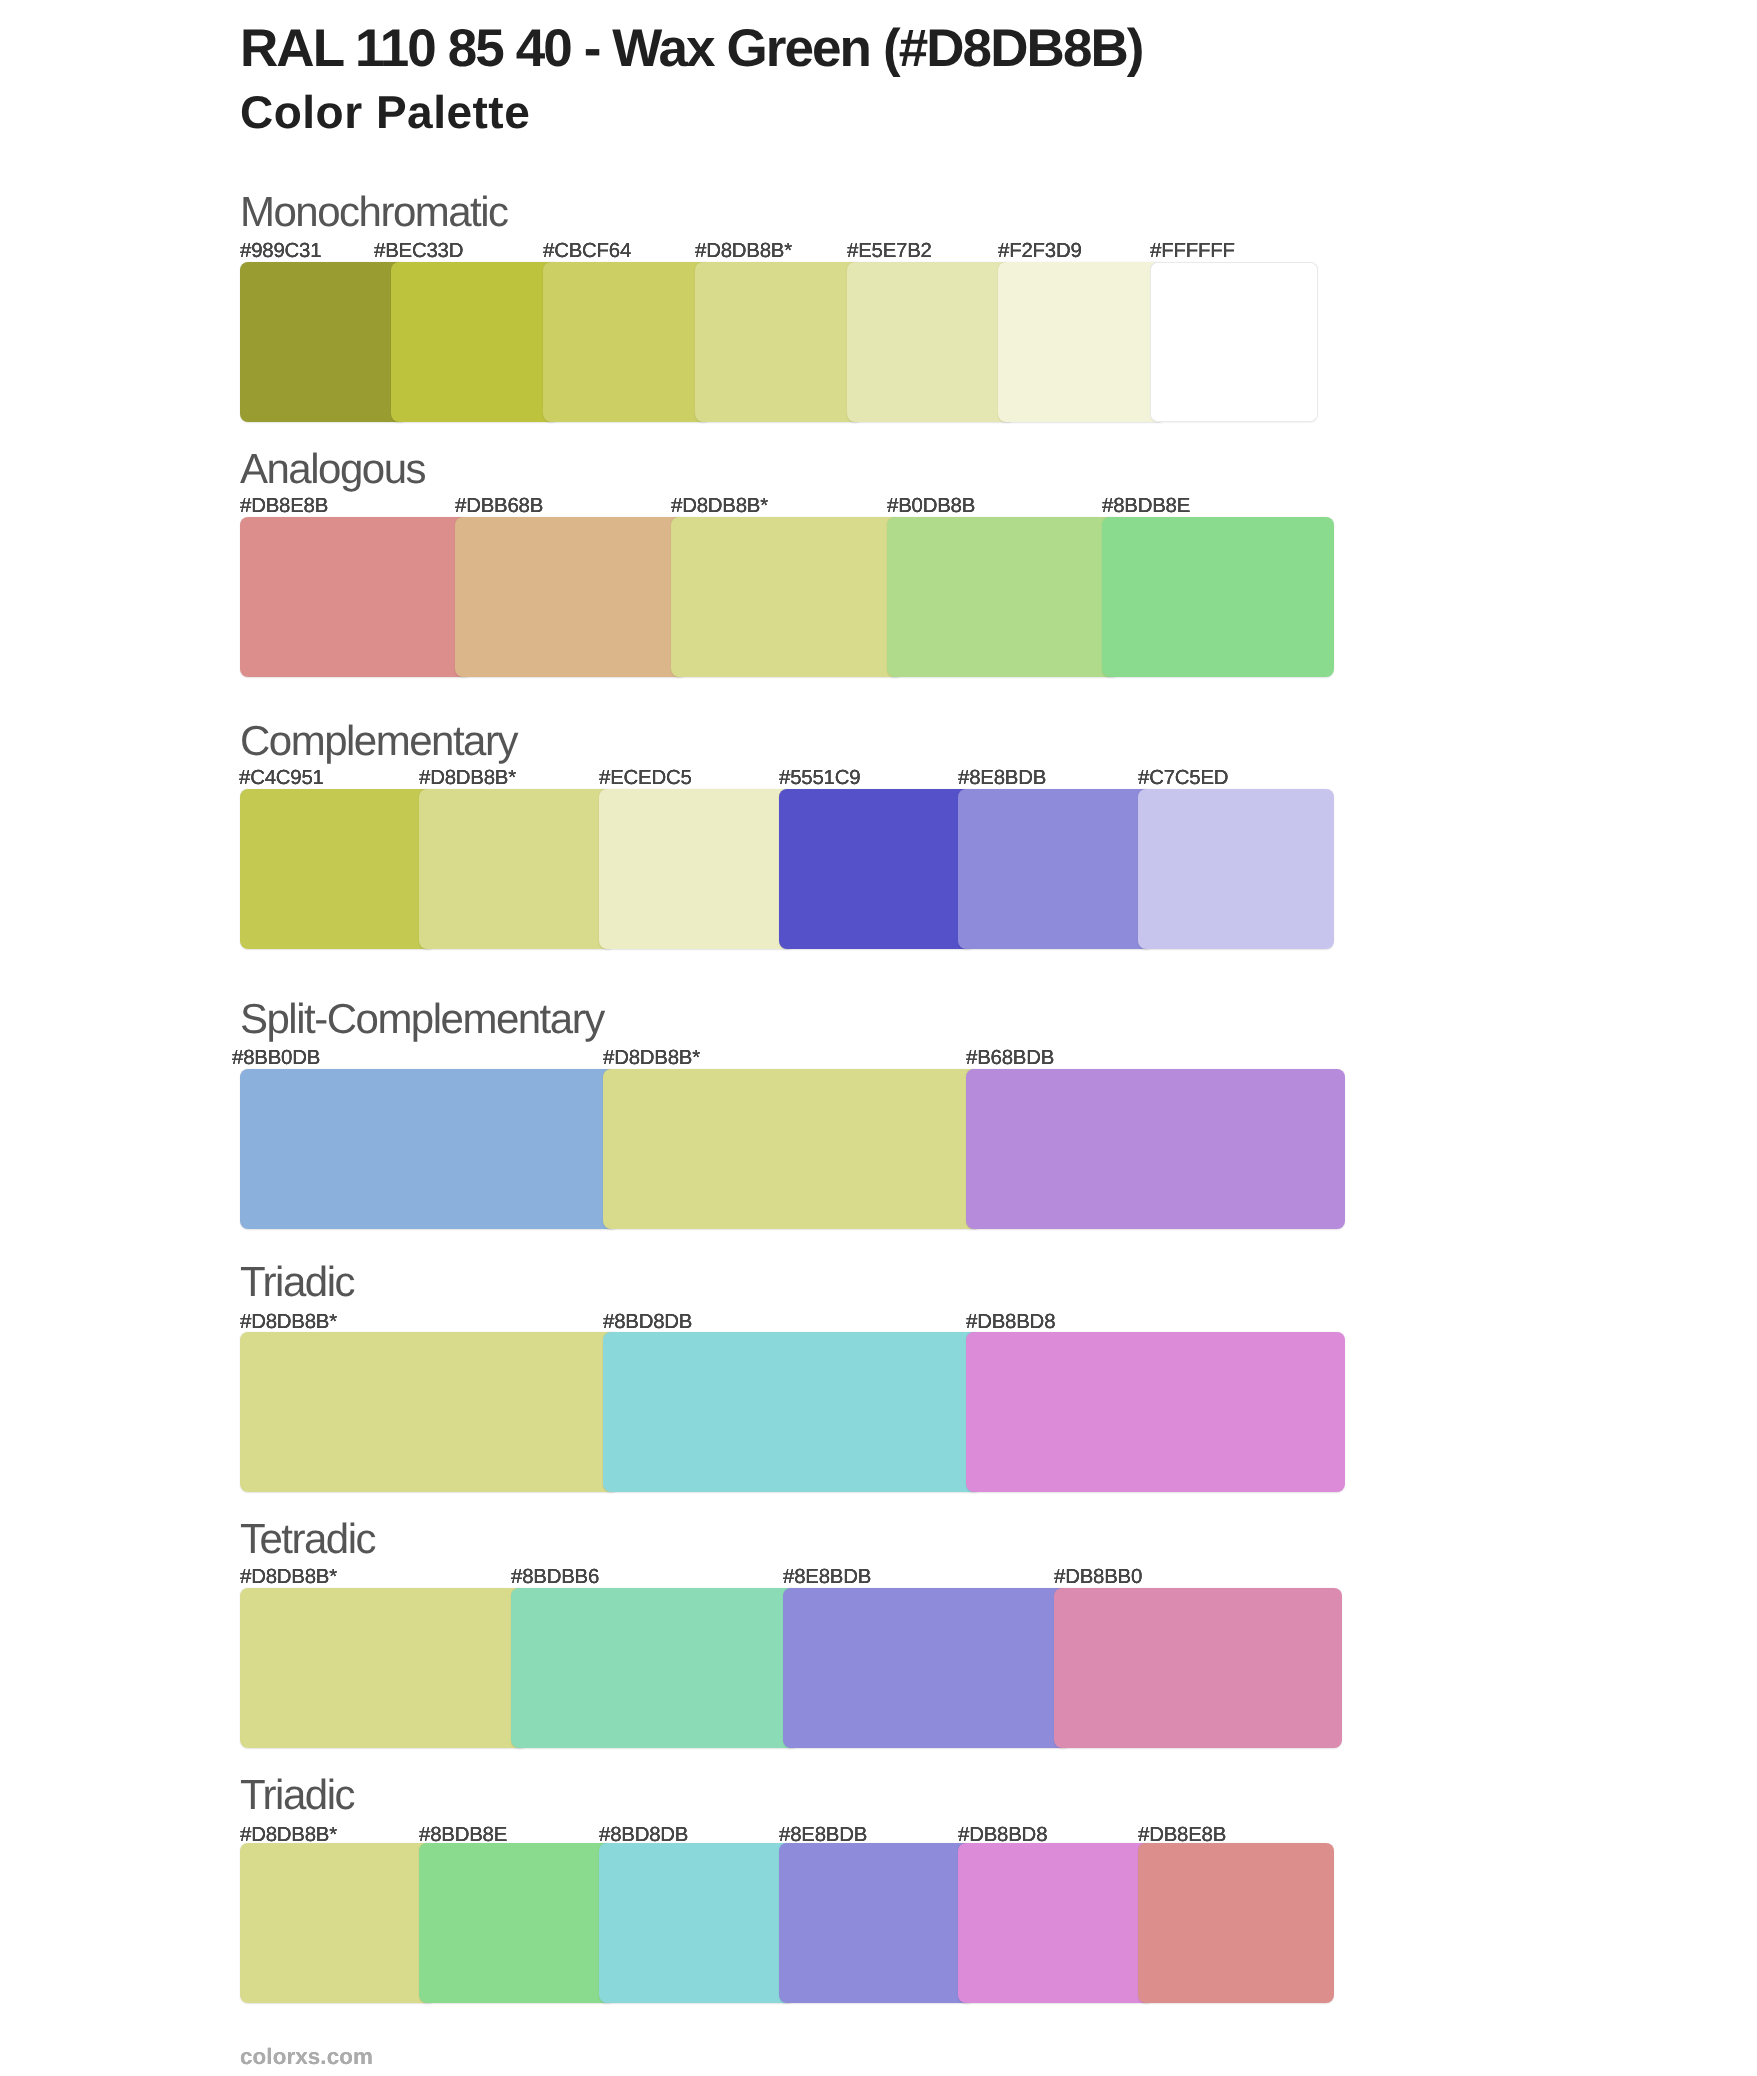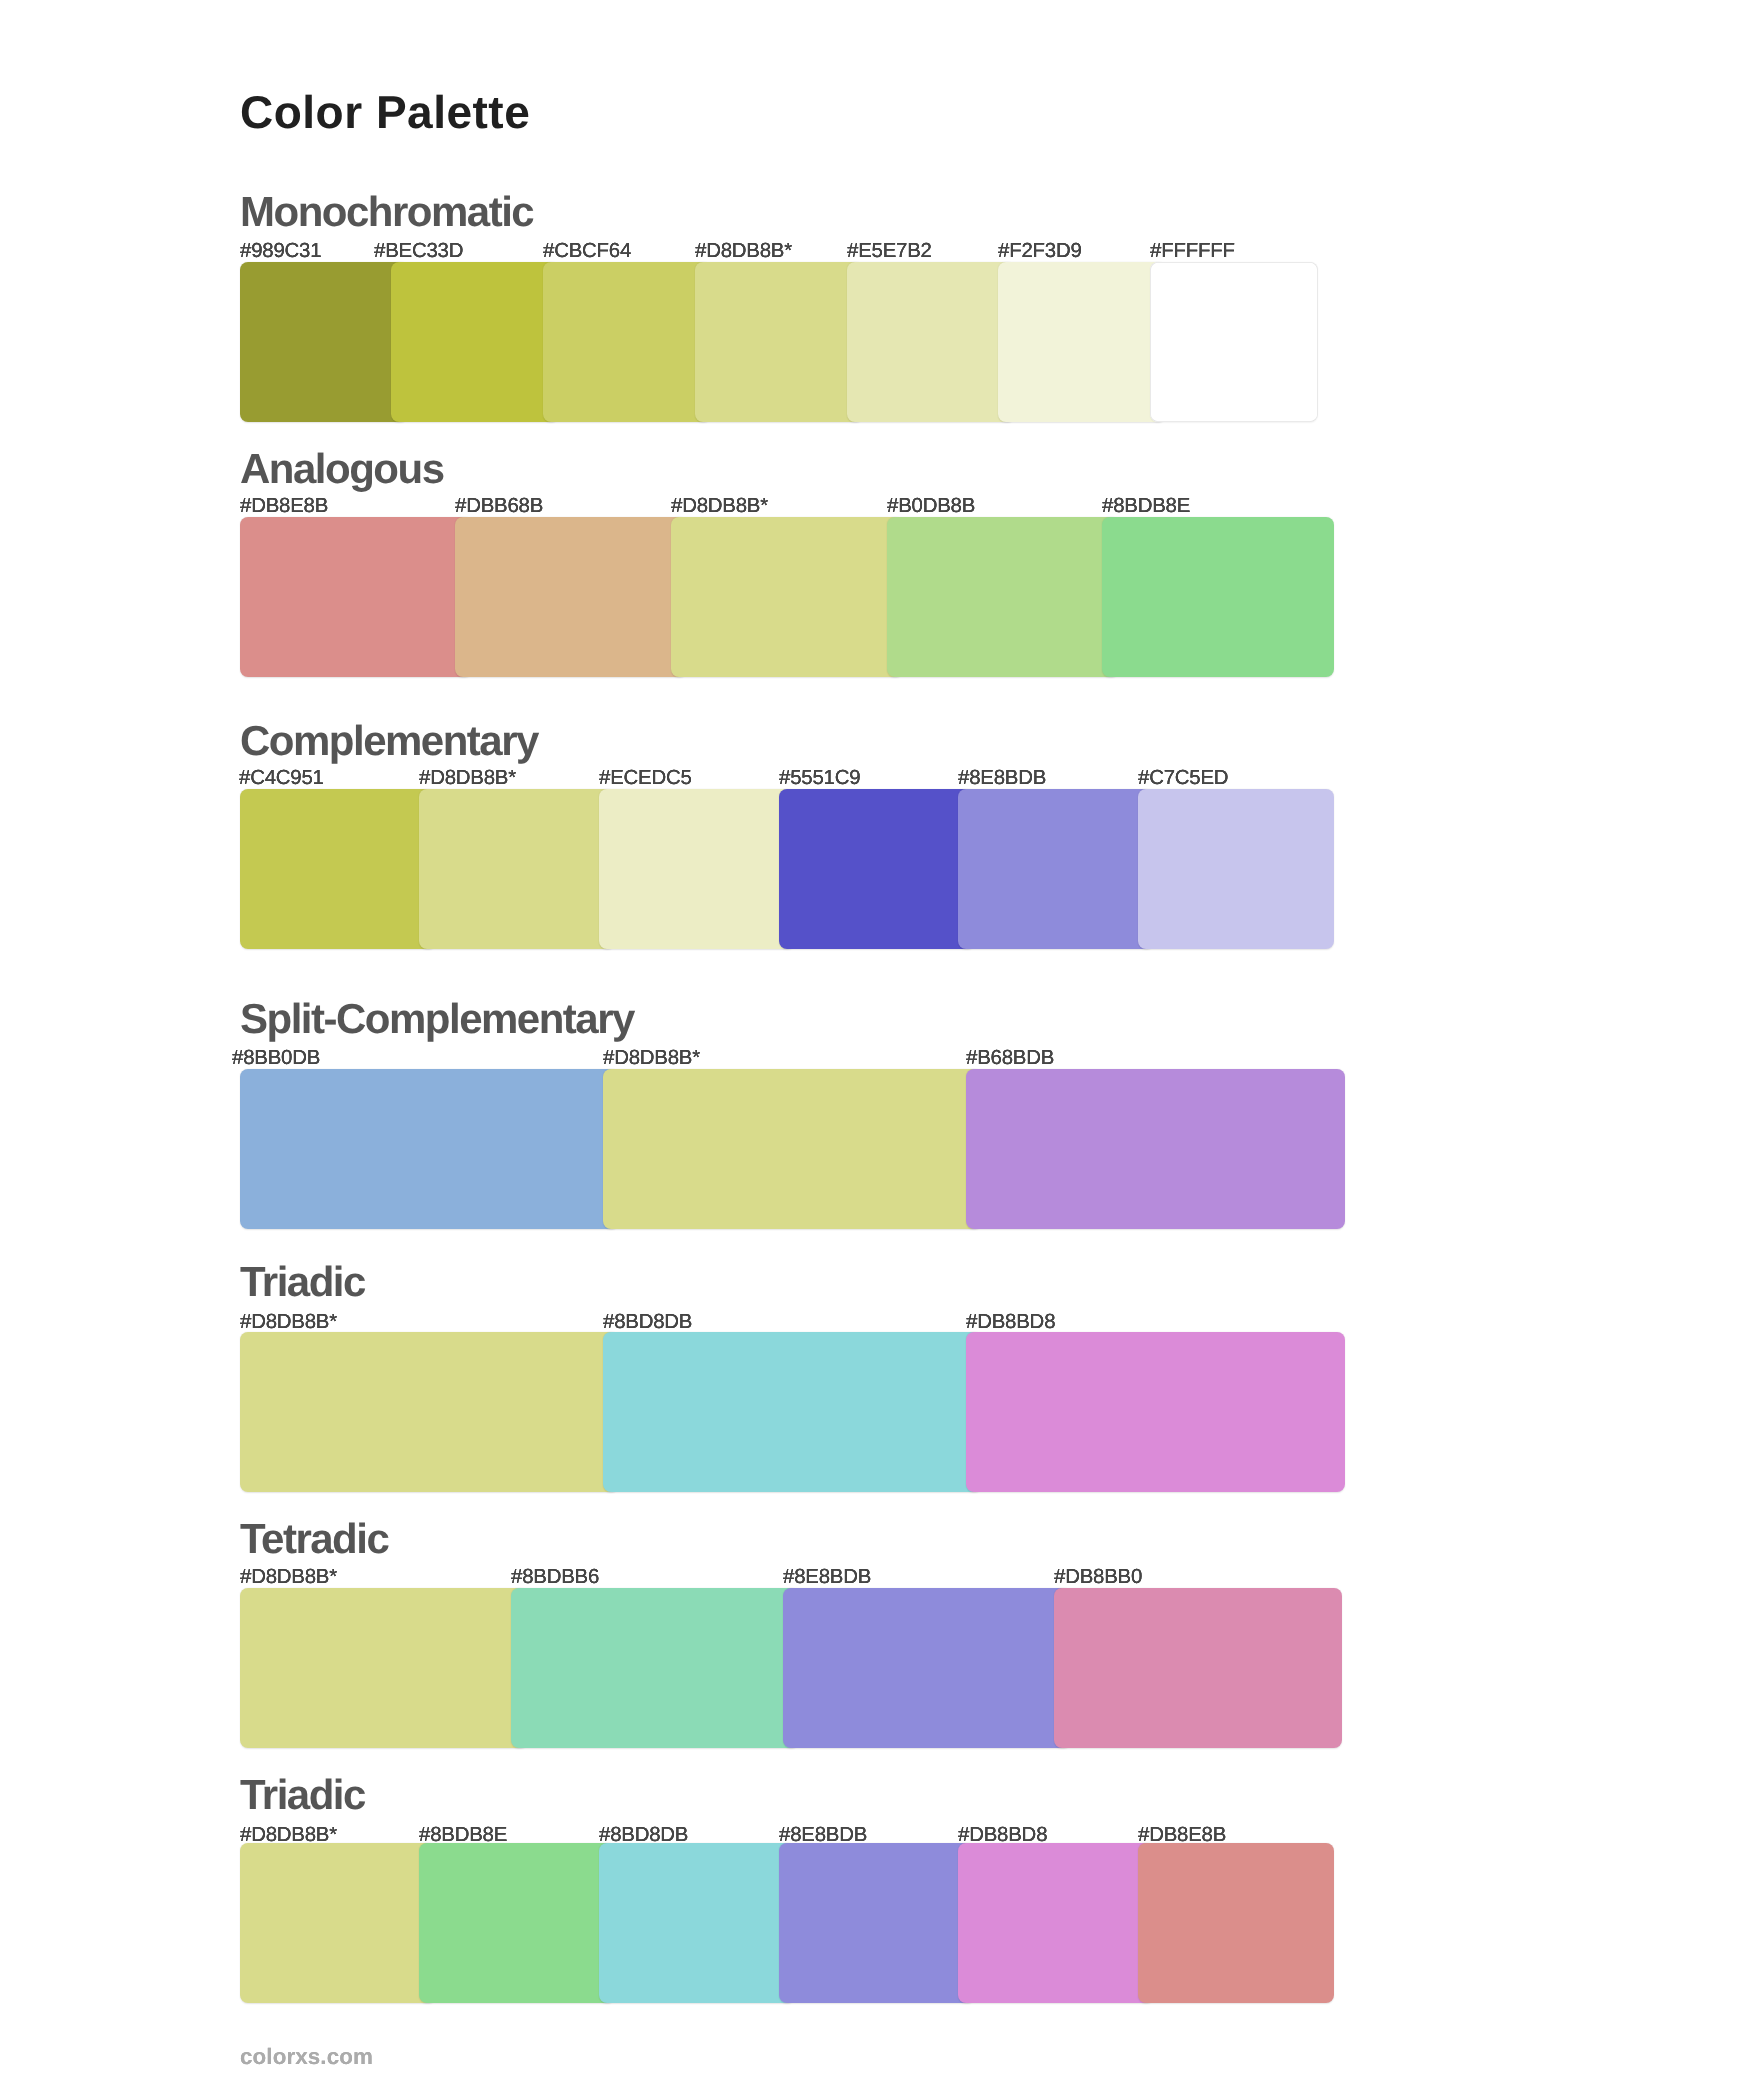--- a/index.html
+++ b/index.html
@@ -16,21 +16,21 @@
     position:absolute;left:240px;
     font-weight:700;color:#202020;
     line-height:1;white-space:nowrap;
   }
   .title{top:22px;font-size:53px;letter-spacing:-1.9px;}
   .subtitle{top:89px;font-size:46px;letter-spacing:0.5px;}
 
   .section{position:absolute;left:0;width:1757px;}
   .sec-head{
     position:absolute;left:240px;top:0;
-    font-size:42px;font-weight:700;color:#555555;letter-spacing:-1.5px;
+    font-size:42px;font-weight:400;color:#555555;letter-spacing:-1.5px;
     line-height:1;white-space:nowrap;
   }
   .sec-label{
     position:absolute;font-size:20.4px;font-weight:400;color:#454545;
     letter-spacing:-0.2px;line-height:1;white-space:nowrap;
     text-shadow:0 0 0.5px #454545, 0 0 0.5px #454545;
   }
   .swatch{position:absolute;border-radius:8px;box-shadow:0 0.8px 1.6px rgba(0,0,0,0.11);}
   .swatch.white{
     background:#FFFFFF;
@@ -40,20 +40,21 @@
     position:absolute;left:240px;top:2046px;
     font-size:22.4px;font-weight:700;color:#ABABAB;line-height:1;
     letter-spacing:0.1px;white-space:nowrap;
     text-shadow:0 0 0.4px #ABABAB;
   }
 </style>
 </head>
 <body>
 
 <div class="page">
+  <div class="title">RAL 110 85 40 - Wax Green (#D8DB8B)</div>
   <div class="subtitle">Color Palette</div>
   <div id="sections">
       <div class="section">
         <div class="sec-head" style="top:191px">Monochromatic</div>
         <span class="sec-label" style="left:240px;top:241px">#989C31</span>
         <span class="sec-label" style="left:374px;top:241px">#BEC33D</span>
         <span class="sec-label" style="left:543px;top:241px">#CBCF64</span>
         <span class="sec-label" style="left:695px;top:241px">#D8DB8B*</span>
         <span class="sec-label" style="left:847px;top:241px">#E5E7B2</span>
         <span class="sec-label" style="left:998px;top:241px">#F2F3D9</span>

